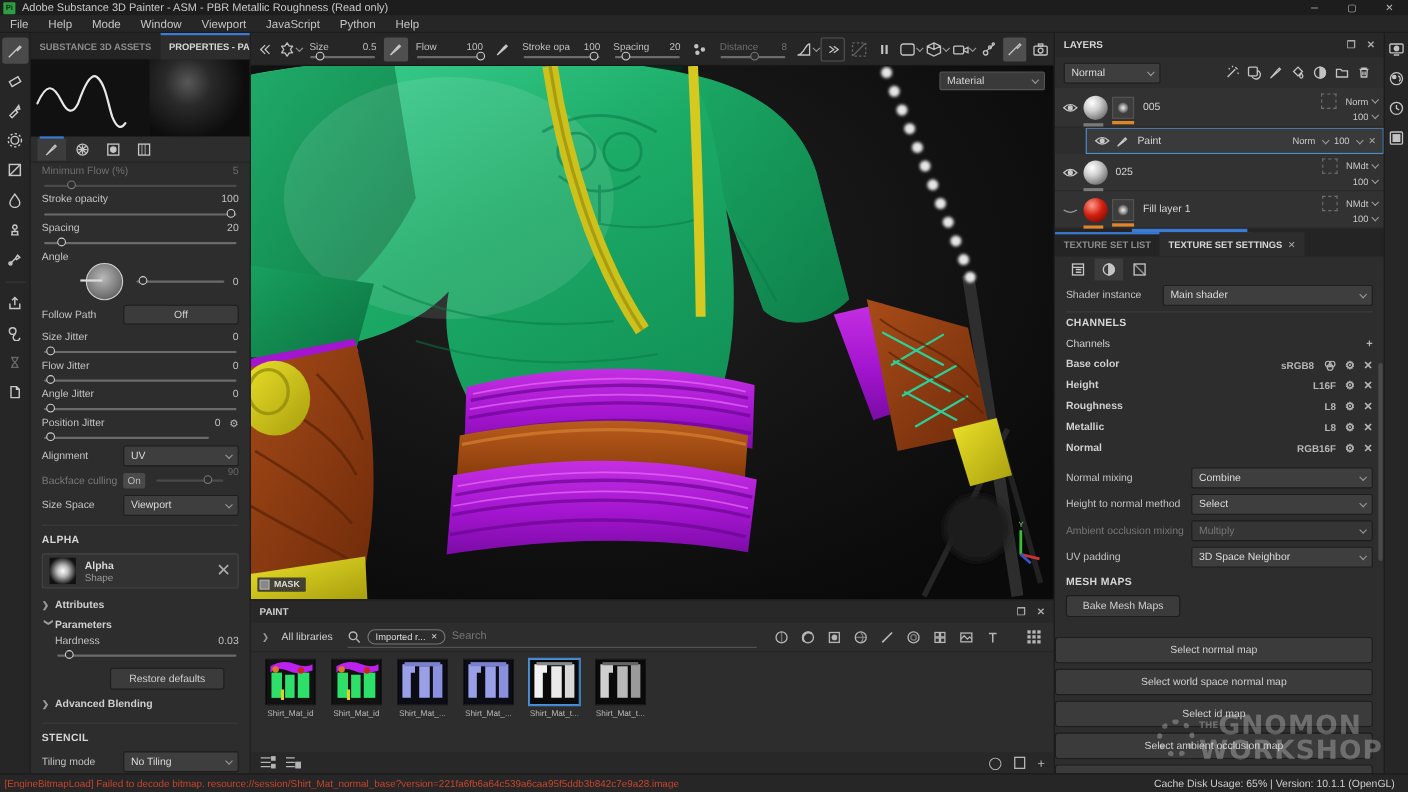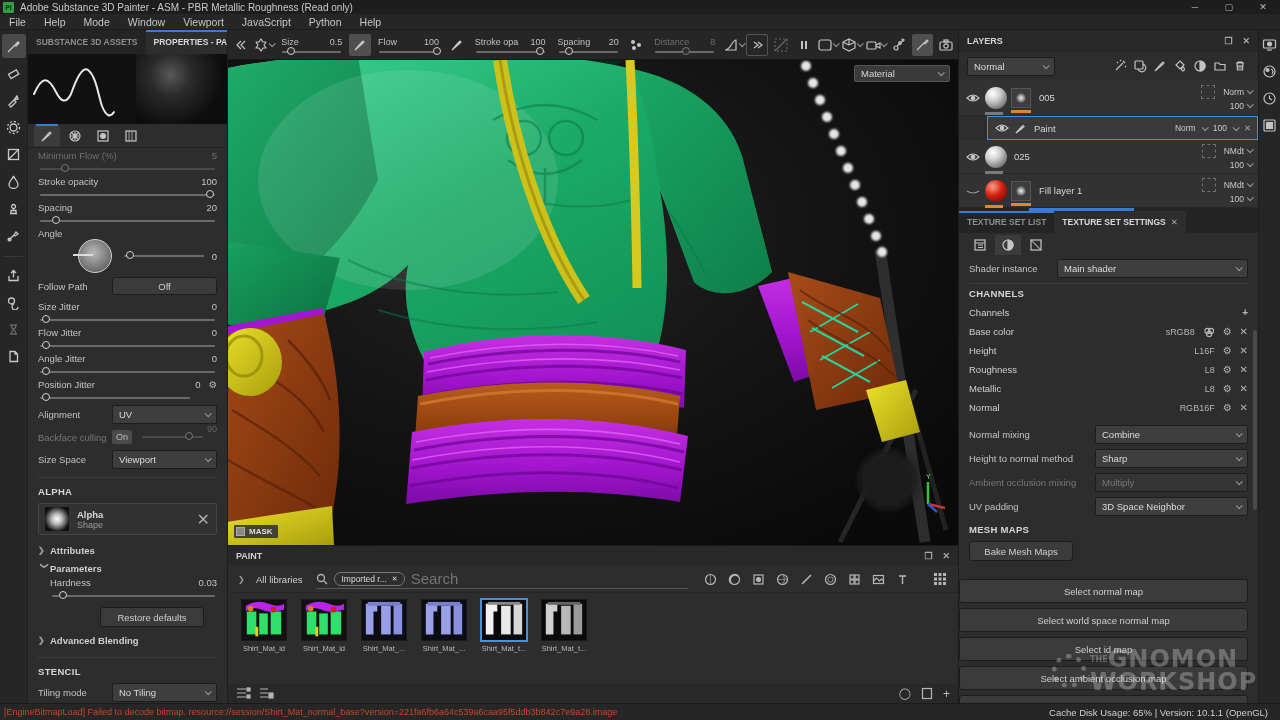--- a/index.html
+++ b/index.html
@@ -80,21 +80,21 @@
   #maskBadge .mthumb { width:9px; height:9px; background:#888; border:1px solid #aaa; margin-right:4px; }
 
   
   #assets { left:228px; top:545px; width:730px; height:158px; background:#2d2d2d; border-top:1px solid #1a1a1a; }
   #assetsHdr { height:20px; display:flex; align-items:center; padding:0 8px; font-size:9px; font-weight:bold; color:#d0d0d0; background:#282828; }
   .hdrIcons { margin-left:auto; display:flex; gap:10px; color:#aaa; font-size:9px; }
   #assetsFilter { height:27px; display:flex; align-items:center; padding:0 10px; gap:8px; border-bottom:1px solid #262626; }
   #allLibs { font-size:9.5px; color:#d0d0d0; display:flex; align-items:center; gap:6px; }
   #searchWrap { flex:1; display:flex; align-items:center; gap:6px; border-bottom:1px solid #555; height:20px; margin:0 6px; }
   #filterChip { border:1px solid #777; border-radius:8px; font-size:8.5px; color:#ddd; padding:1px 6px; display:flex; gap:5px; align-items:center; }
-  #searchInput { background:transparent; border:none; outline:none; color:#bbb; font-size:15px; width:120px; font-family:"Liberation Sans",sans-serif; }
+  #searchInput { background:transparent; border:none; outline:none; color:#bbb; font-size:10px; width:120px; font-family:"Liberation Sans",sans-serif; }
   .ficon { width:16px; height:16px; display:flex; align-items:center; justify-content:center; }
   .ficon svg { stroke:#b5b5b5; fill:none; stroke-width:1.2; }
   #thumbRow { display:flex; gap:8px; padding:6px 10px; }
   .assetItem { width:52px; display:flex; flex-direction:column; align-items:center; }
   .thumb { width:46px; height:42px; background:#000; position:relative; overflow:hidden; border:1px solid #1a1a1a; }
   .assetItem.sel .thumb { border:1px solid #4a90d9; outline:1px solid #4a90d9; }
   .thumb svg { position:absolute; inset:0; }
   .alabel { font-size:7.5px; color:#b9b9b9; margin-top:3px; white-space:nowrap; overflow:hidden; max-width:52px; }
   #assetsBottom { position:absolute; bottom:0; left:0; right:0; height:19px; background:#282828; display:flex; align-items:center; padding:0 8px; gap:8px; }
   #assetsBottom svg { stroke:#b5b5b5; fill:none; stroke-width:1.2; }
@@ -123,26 +123,26 @@
   .dashbox { width:14px; height:14px; border:1px dashed #6f6f6f; margin-right:5px; }
   .sublayer { height:24px; margin-left:28px; display:flex; align-items:center; background:#3a3a3a; border:1px solid #4a90d9; padding:0 6px; font-size:9px; }
   .sublayer .lname { font-weight:normal; }
   .subright { margin-left:auto; display:flex; gap:6px; align-items:center; font-size:8.5px; color:#c9c9c9; }
   #lyrScroll { height:3px; background:#242424; position:relative; }
   #lyrScroll .bar { position:absolute; left:70px; width:105px; top:0; height:3px; background:#3a7bd5; }
   #tsTabs { height:22px; background:#242424; display:flex; font-size:8.5px; font-weight:bold; position:relative; }
   #tsTabs .blueline { position:absolute; top:0; left:0; width:178px; height:2px; background:#3a7bd5; }
   #tsSubtabs { height:24px; display:flex; align-items:center; gap:2px; padding-left:8px; background:#2d2d2d; }
   .chanRow { display:flex; align-items:center; height:19px; padding:0 10px; font-size:9.5px; color:#d0d0d0; }
-  .chanRow.bold { font-weight:normal; }
+  .chanRow.bold { font-weight:bold; }
   .chanRow .fmt { margin-left:auto; color:#b5b5b5; font-size:9px; }
   .chanRow .ic { margin-left:8px; color:#b5b5b5; font-size:10px; display:flex; align-items:center; }
   .chanRow svg { stroke:#b5b5b5; fill:none; stroke-width:1.1; }
   .optRow { display:flex; align-items:center; padding:0 10px; margin-bottom:5px; }
-  .optRow .olabel { width:126px; font-size:9.5px; color:#c3c3c3; }
+  .optRow .olabel { width:114px; font-size:9.5px; color:#c3c3c3; }
   .optRow.dim .olabel { color:#777; }
   .optRow .dd { flex:1; }
   .meshBtn { height:24px; margin:0 10px 5px 0; }
   #bakeRow { display:flex; justify-content:flex-start; padding:0 10px; margin-bottom:18px; }
   #bakeBtn { height:20px; width:104px; }
   #rpScrollbar { position:absolute; right:1px; top:300px; width:4px; height:180px; background:#4a4a4a; border-radius:2px; }
 
   
   #rightstrip { left:1258px; top:30px; width:22px; height:673px; background:#262626; border-left:1px solid #1c1c1c; display:flex; flex-direction:column; align-items:center; padding-top:8px; gap:12px; }
   #rightstrip svg { stroke:#c3c3c3; fill:none; stroke-width:1.2; }
@@ -1209,21 +1209,21 @@
     <div class="optRow">
       <span class="olabel">Normal mixing</span>
       <div class="dd">
           <span>Combine</span>
           <span class="chv"></span>
         </div>
     </div>
     <div class="optRow">
       <span class="olabel">Height to normal method</span>
       <div class="dd">
-          <span>Sharp</span>
+          <span>Select</span>
           <span class="chv"></span>
         </div>
     </div>
     <div class="optRow dim">
       <span class="olabel">Ambient occlusion mixing</span>
       <div class="dd dim">
           <span>Multiply</span>
           <span class="chv"></span>
         </div>
     </div>

